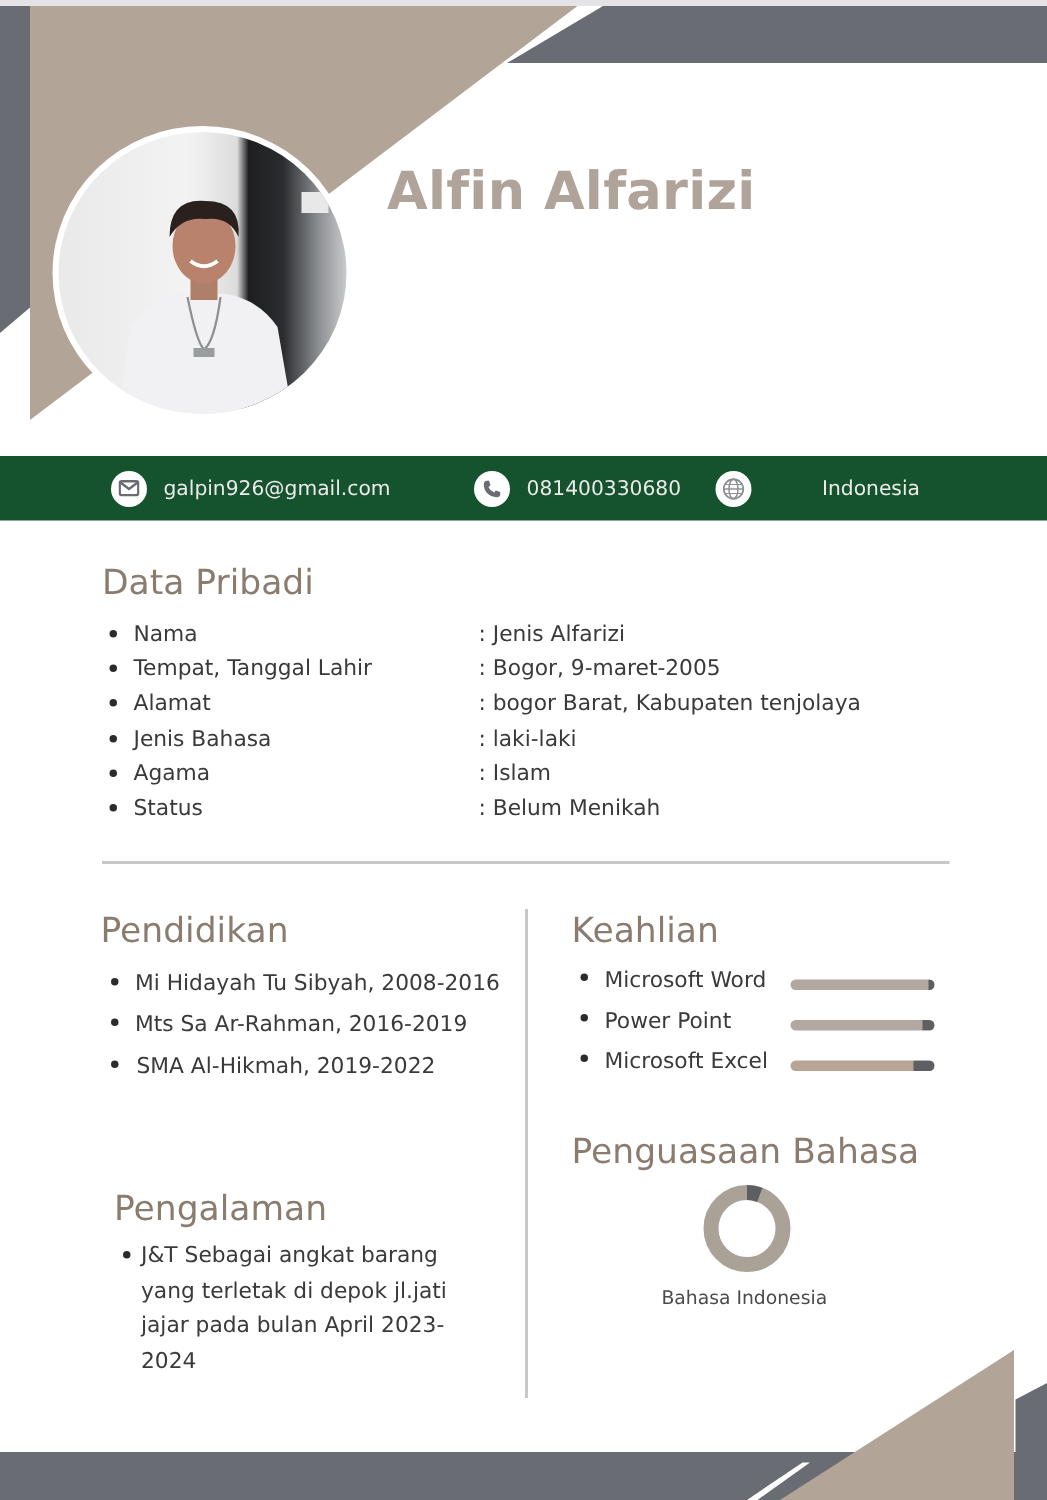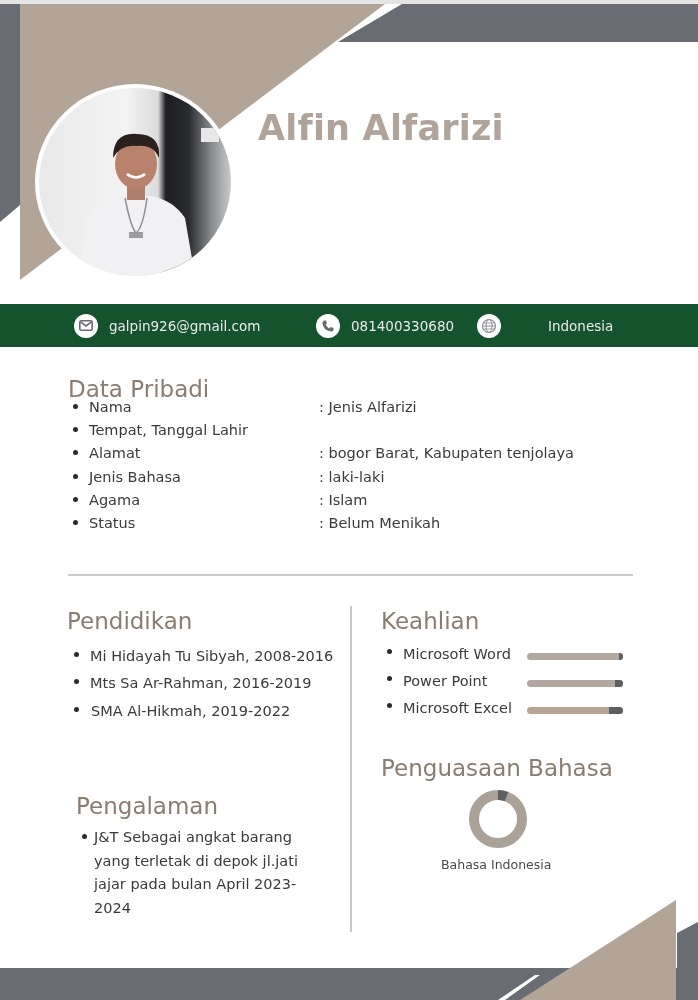--- a/index.html
+++ b/index.html
@@ -137,27 +137,28 @@
             <line x1="1.5" y1="8" x2="14.5" y2="8" stroke="#8e9095" stroke-width="1"></line>
             <line x1="2.5" y1="5" x2="13.5" y2="5" stroke="#8e9095" stroke-width="0.8"></line>
             <line x1="2.5" y1="11" x2="13.5" y2="11" stroke="#8e9095" stroke-width="0.8"></line>
           </svg>
       </span>
       <span class="contact-text">Indonesia</span>
     </div>
   </div>
 
   <div class="section-title" style="left:68px; top:376px;">Data Pribadi</div>
-  <ul class="bullet-list" style="left:69px; top:396px;">
+  <ul class="bullet-list" style="left:69px; top:412px;">
     <li class="pribadi-row">
         <span class="pribadi-label">Nama</span>
         <span>: Jenis Alfarizi</span>
       </li>
     <li class="pribadi-row">
         <span class="pribadi-label">Tempat, Tanggal Lahir</span>
+        <span>: Bogor, 9-maret-2005</span>
       </li>
     <li class="pribadi-row">
         <span class="pribadi-label">Alamat</span>
         <span>: bogor Barat, Kabupaten tenjolaya</span>
       </li>
     <li class="pribadi-row">
         <span class="pribadi-label">Jenis Bahasa</span>
         <span>: laki-laki</span>
       </li>
     <li class="pribadi-row">

